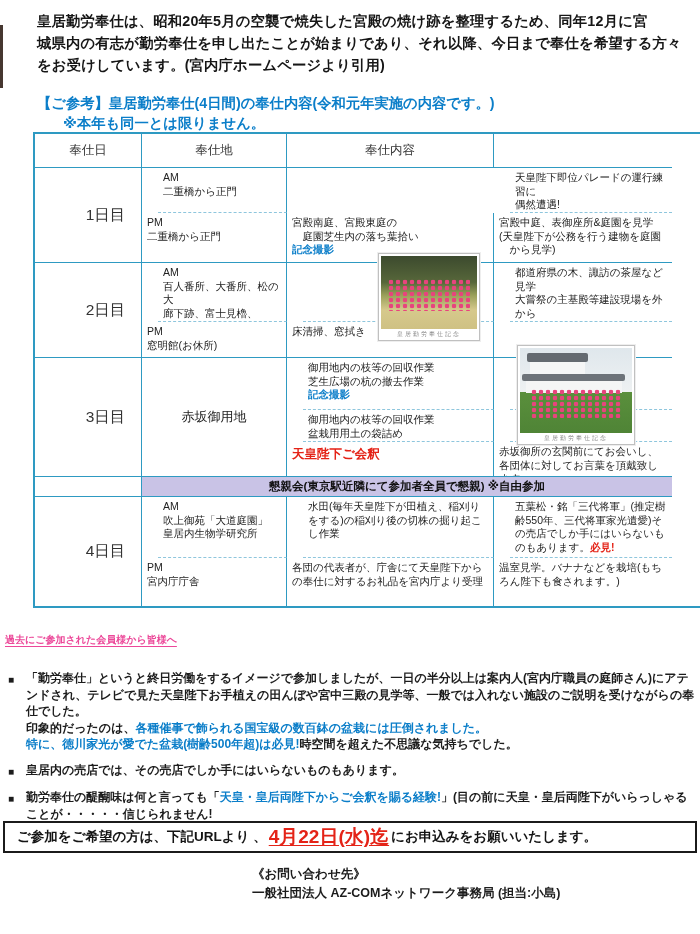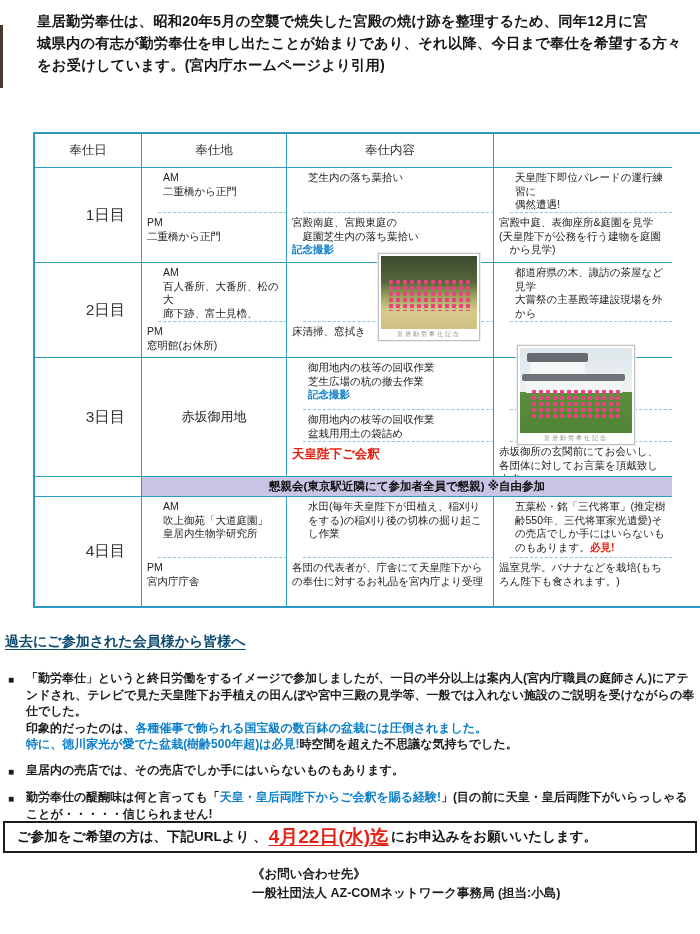--- a/index.html
+++ b/index.html
@@ -46,21 +46,21 @@
   .roof-a { position:absolute; left:6%; top:6%; width:55%; height:10%; background:#646a70; border-radius:2px; }
   .wall-a { position:absolute; left:9%; top:16%; width:49%; height:16%; background:#f5f6f6; }
   .roof-b { position:absolute; left:2%; top:31%; width:92%; height:8%; background:#6d7379; border-radius:2px; }
   .wall-b { position:absolute; left:5%; top:39%; width:86%; height:14%; background:#f4f5f5; }
   .crowd { position:absolute; background-image:radial-gradient(circle 2px at 3px 3px,#e8447d 0 2px,rgba(0,0,0,0) 2.6px); background-size:7px 6px; }
   .crowd1 { left:7%; right:7%; top:32%; height:44%; }
   .crowd2 { left:10%; right:10%; top:48%; height:34%; }
   .ph-cap { height:11px; flex:none; display:flex; align-items:center; justify-content:center; font-size:6px; color:#8a8a8a; letter-spacing:2px; }
 
   
-  .past-head { position:absolute; left:5px; top:633px; font-size:14px; font-weight:700; text-decoration:underline; text-underline-offset:3px; color:#0c4a6e; }
+  .past-head { position:absolute; left:5px; top:633px; font-size:10px; font-weight:700; text-decoration:underline; text-underline-offset:3px; color:#ec4899; }
   .bullets { position:absolute; left:8px; top:670px; width:688px; font-size:12px; font-weight:600; line-height:16.5px; color:#1c1c1c; }
   .bullet { display:flex; margin-bottom:9px; }
   .marker { flex:none; width:18px; font-size:10px; padding-top:2px; }
   .btext { flex:1; }
   .btext p { margin:0; }
 
   
   .apply { position:absolute; left:3px; top:821px; width:694px; height:32px; border:2px solid #1b1b1b; background:#fff; display:flex; align-items:center; padding-left:12px; }
   .apply .atext { font-size:13.5px; font-weight:700; color:#141414; }
   .apply .deadline { font-size:19px; font-weight:700; color:#e42317; text-decoration:underline; text-decoration-color:#e42317; text-underline-offset:2px; margin:0 2px; }
@@ -80,32 +80,35 @@
 
   <div class="intro">
     <div class="ln">皇居勤労奉仕は、昭和20年5月の空襲で焼失した宮殿の焼け跡を整理するため、同年12月に宮</div>
     <div class="ln">城県内の有志が勤労奉仕を申し出たことが始まりであり、それ以降、今日まで奉仕を希望する方々</div>
     <div class="ln l3">
       <span>をお受けしています。</span>
       <span>(宮内庁ホームページより引用)</span>
     </div>
   </div>
 
+  <div class="ref-head">
+    <div>【ご参考】皇居勤労奉仕(4日間)の奉仕内容(令和元年実施の内容です。)</div>
+    <div class="sub">※本年も同一とは限りません。</div>
+  </div>
 
   <div class="jtable">
 
     <div class="c hdr" style="grid-row:1;grid-column:1">奉仕日</div>
     <div class="c hdr" style="grid-row:1;grid-column:2">奉仕地</div>
     <div class="c hdr" style="grid-row:1;grid-column:3">奉仕内容</div>
     <div class="c hdr lastcol" style="grid-row:1;grid-column:4"></div>
 
     <div class="c daycell" style="grid-row:2/4;grid-column:1">1日目</div>
     <div class="c dash pre" style="grid-row:2;grid-column:2">AM
 二重橋から正門</div>
-    <div class="c dash pre" style="grid-row:2;grid-column:3">芝生内の落ち葉拾い</div>
     <div class="c dash lastcol pre" style="grid-row:2;grid-column:4">天皇陛下即位パレードの運行練習に
 偶然遭遇!
 伏見櫓見学</div>
     <div class="c pre" style="grid-row:3;grid-column:2">PM
 二重橋から正門</div>
     <div class="c" style="grid-row:3;grid-column:3">
       <span class="pre">宮殿南庭、宮殿東庭の
 　庭園芝生内の落ち葉拾い</span>
       <div class="blue">記念撮影</div>
     </div>

